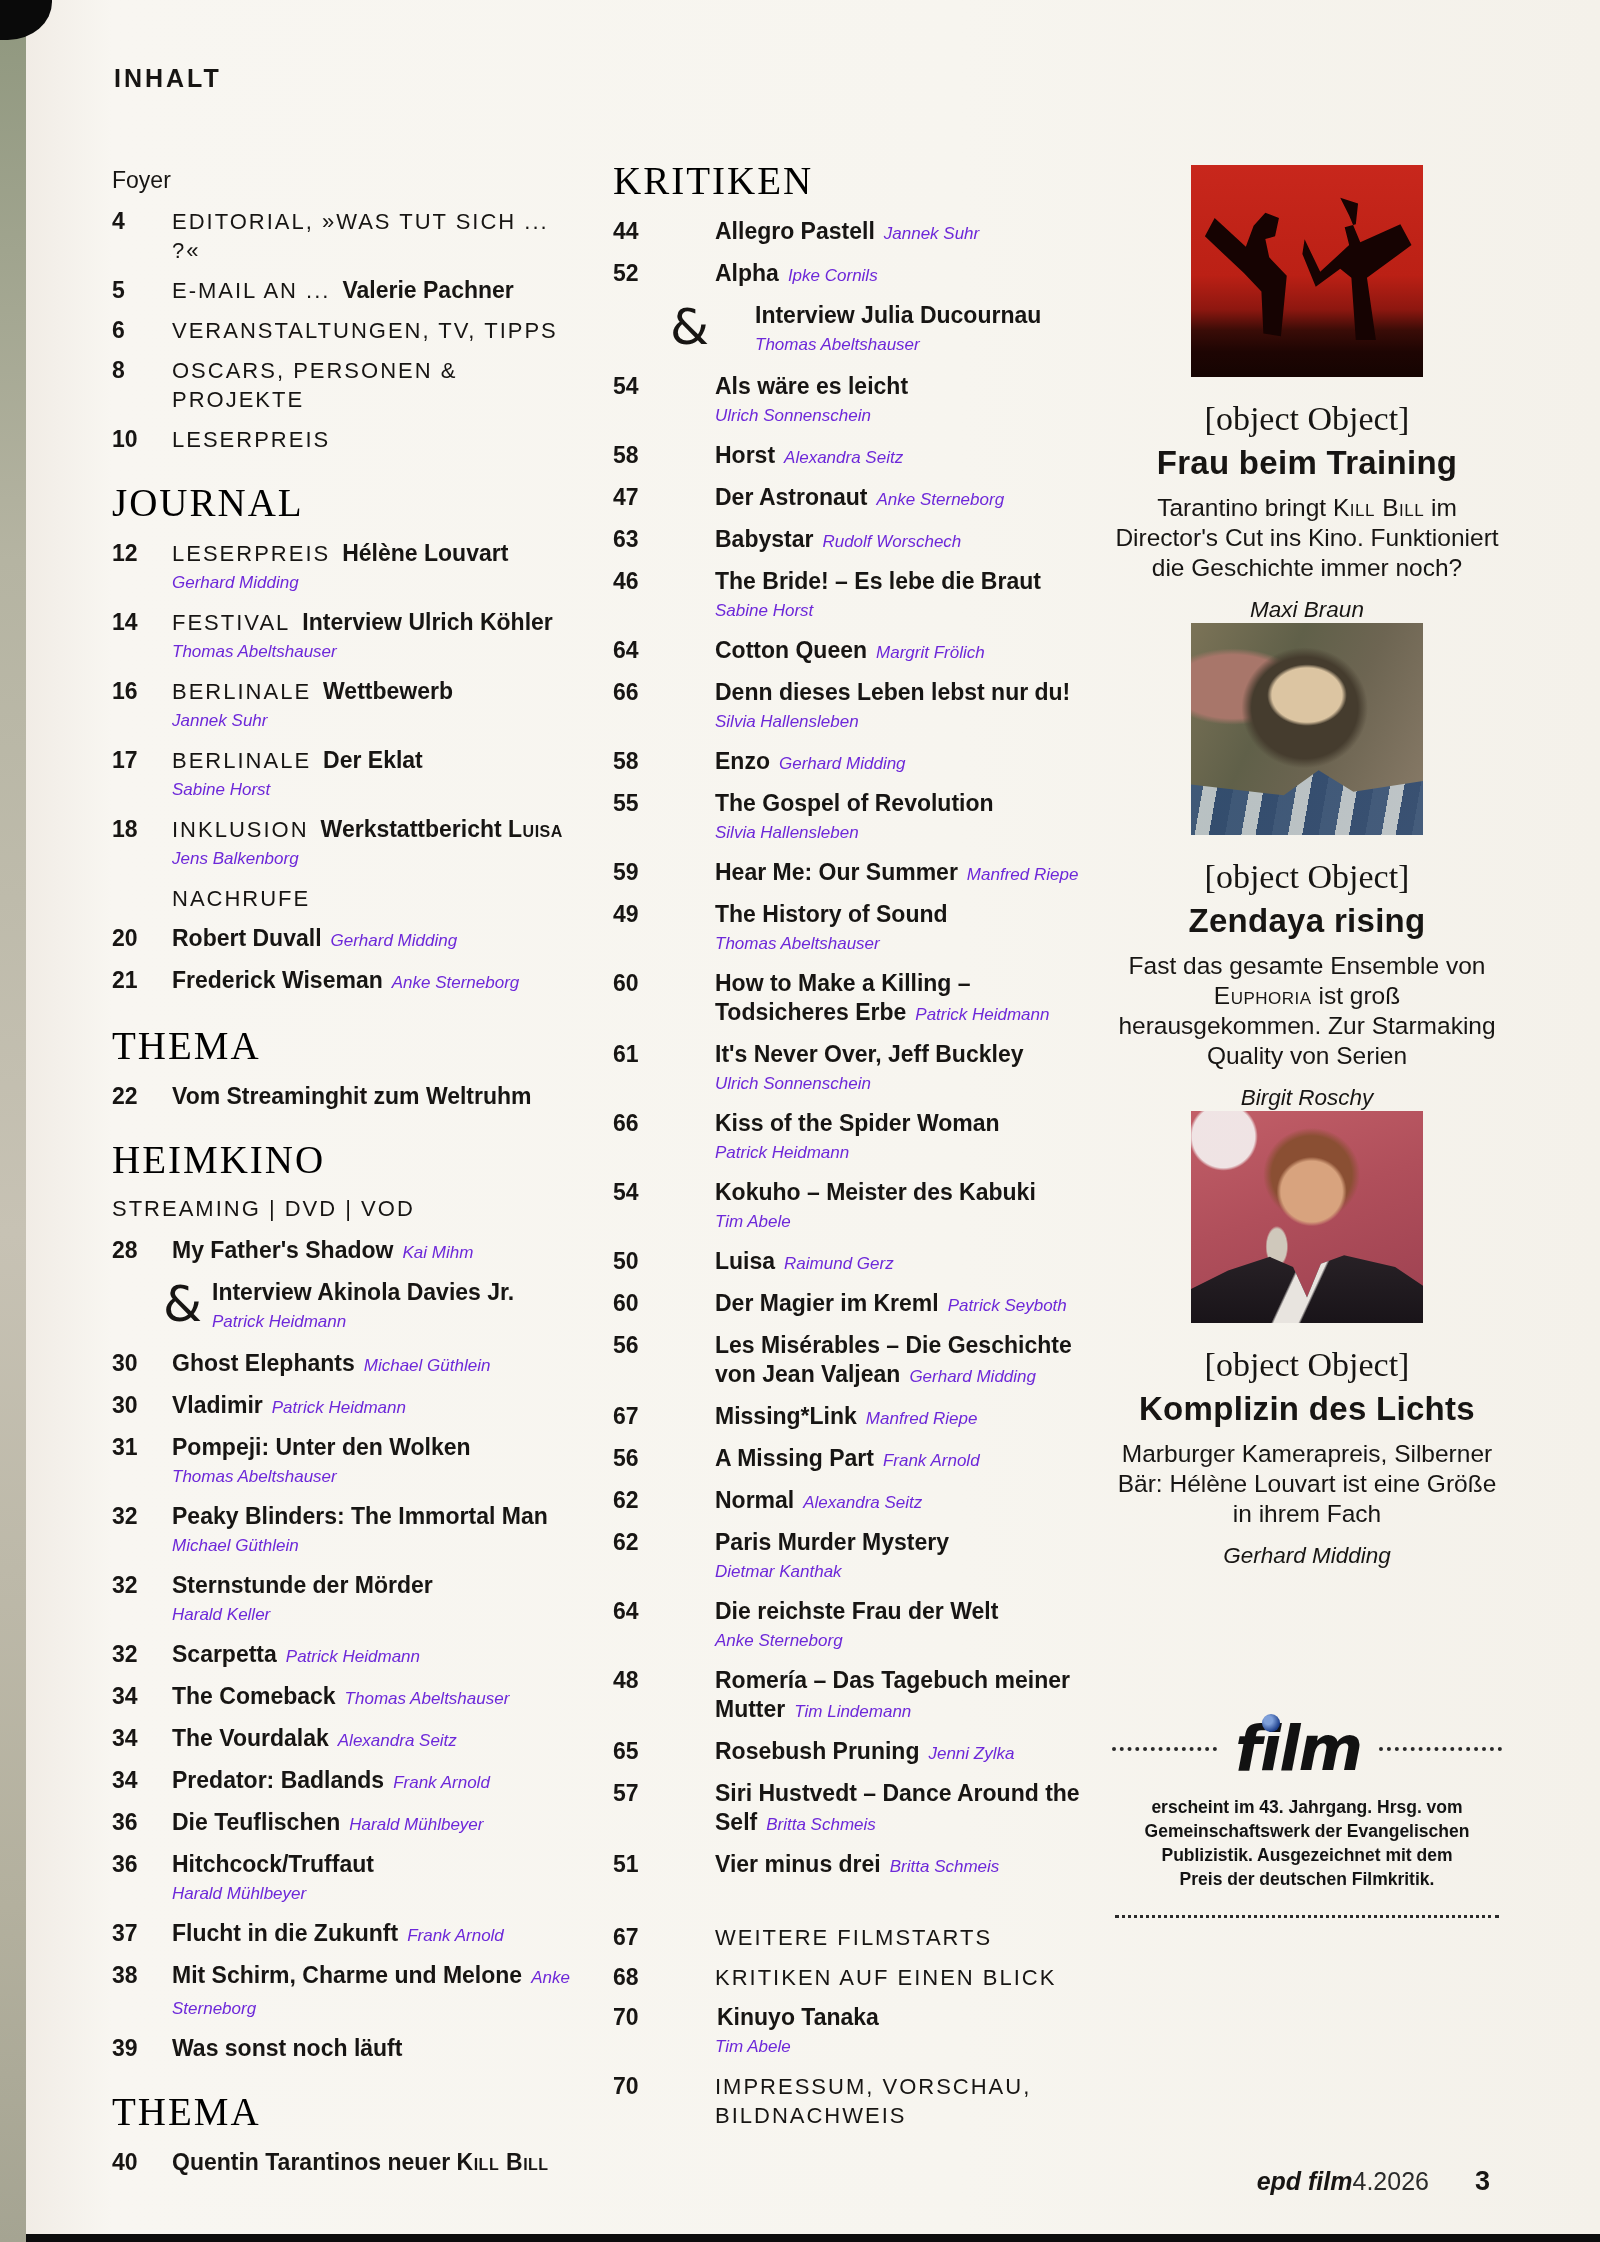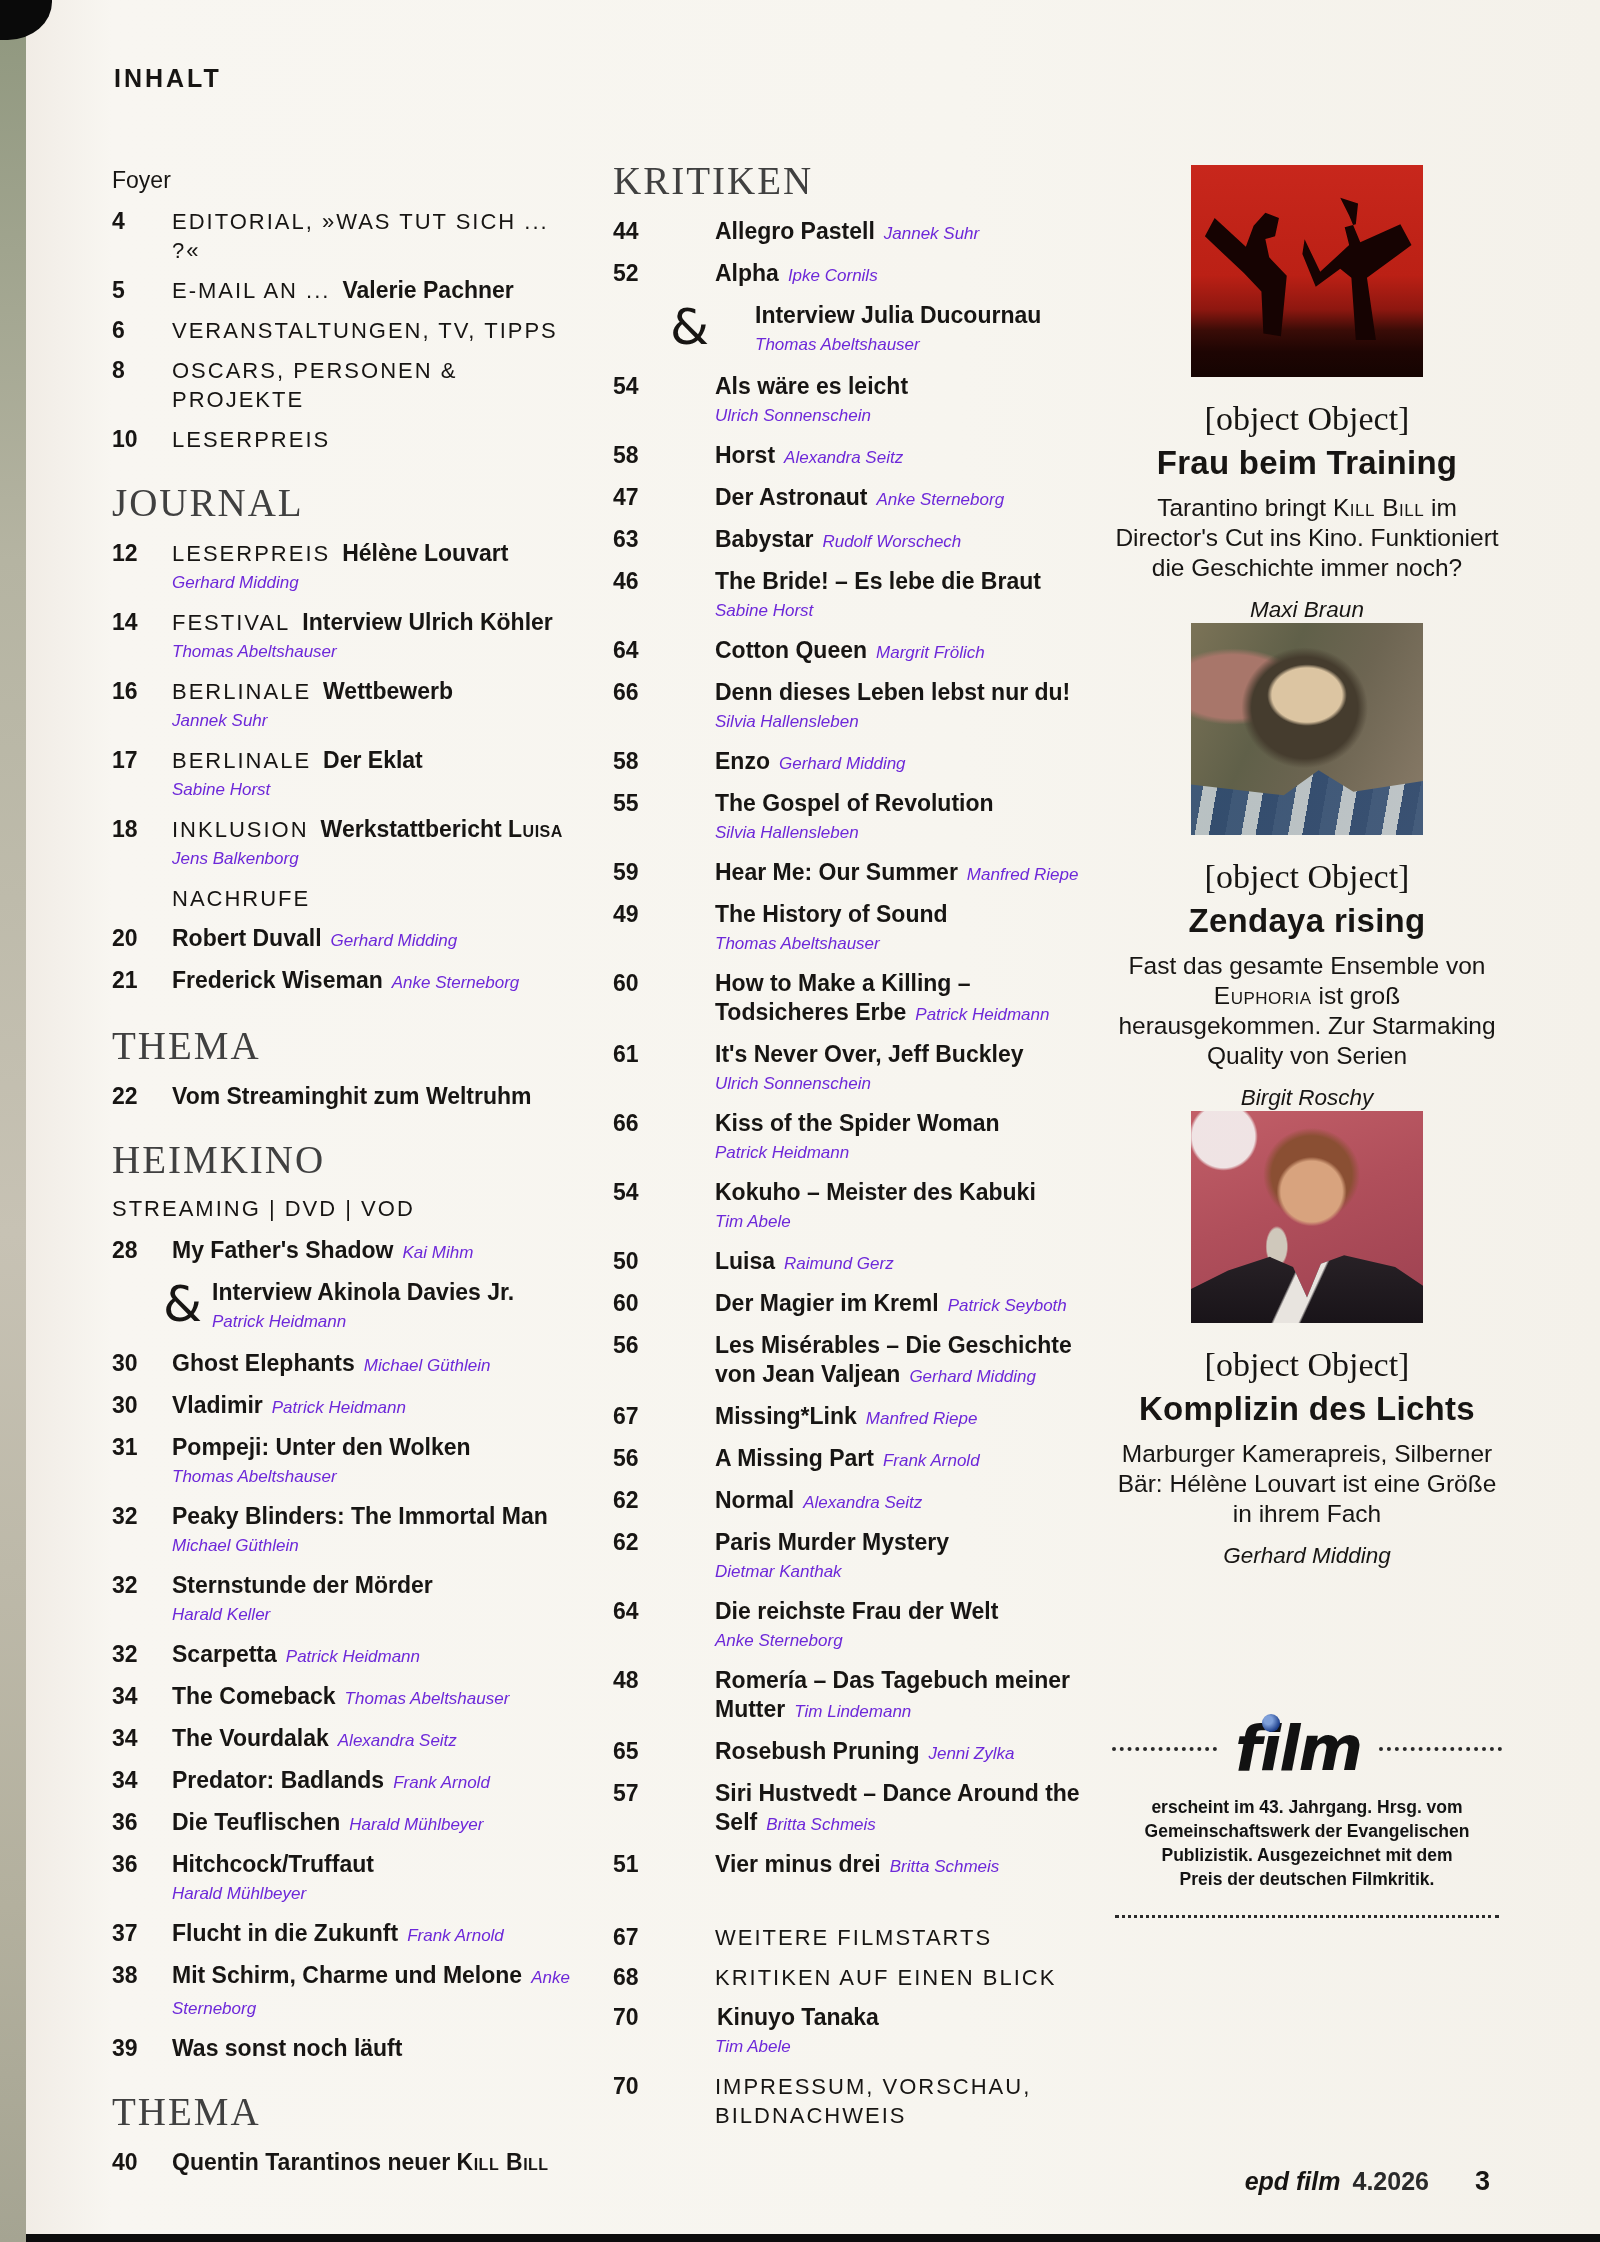--- a/index.html
+++ b/index.html
@@ -16,21 +16,21 @@
   .scan-bottom{position:absolute;left:26px;right:0;bottom:0;height:8px;background:#0d0d0d;}
 
   .inhalt{position:absolute;left:114px;top:64px;font-size:25px;font-weight:bold;letter-spacing:3px;}
 
   .col{position:absolute;top:165px;}
   .col-left{left:112px;width:468px;}
   .col-mid{left:613px;top:158px;width:480px;}
   .col-right{left:1112px;width:390px;text-align:center;}
 
   .serifh{font-family:"Liberation Serif","DejaVu Serif",serif;font-weight:400;font-size:39px;
-    letter-spacing:2px;margin:26px 0 14px;color:#404040;}
+    letter-spacing:2px;margin:26px 0 14px;color:#000000;}
   .col-mid .serifh:first-child{margin-top:0;}
   .foyer-label{font-size:23px;margin:2px 0 13px;}
   .sublabel{font-size:22px;letter-spacing:2px;margin:0 0 14px;}
 
   .row{display:grid;grid-template-columns:60px 1fr;margin-bottom:11px;line-height:29px;}
   .col-mid .row{grid-template-columns:66px 1fr;gap:36px;}
   .row.amprow{grid-template-columns:100px 1fr;margin-top:3px;margin-bottom:13px;}
   .col-mid .row.amprow{grid-template-columns:106px 1fr;}
   .num{grid-column:1;font-weight:bold;font-size:23px;}
   .txt{grid-column:2;font-size:23px;}
@@ -87,21 +87,21 @@
   .logo{position:relative;font-family:"DejaVu Sans",sans-serif;font-style:italic;font-weight:bold;
     font-size:62px;line-height:60px;letter-spacing:-2px;color:#121212;}
   .logo-dot{position:absolute;left:27px;top:-5px;width:18px;height:18px;border-radius:50%;
     background:radial-gradient(circle at 35% 35%,#7fa0da 0 25%,#1d3f8c 70%,#122a66 100%);}
   .brand-text{font-size:17.5px;font-weight:bold;line-height:24px;width:330px;margin:16px auto 0;color:#131313;}
   .brand-rule{border-top:3px dotted #2a2a2a;width:384px;margin:24px auto 0;}
 
   .footer{position:absolute;left:1100px;top:2166px;width:390px;display:flex;justify-content:flex-end;
     align-items:baseline;gap:46px;font-size:25px;}
   .footer-brand{font-style:italic;font-weight:bold;margin-left:36px;}
-  .footer-issue{margin-left:12px;font-weight:700;color:#2a2a2a;}
+  .footer-issue{font-weight:400;color:#2a2a2a;}
   .footer-page{font-weight:bold;font-size:27px;}
 </style>
 </head>
 <body>
 
 <div class="scan-left"></div>
 <div class="scan-corner"></div>
 
 <div class="inhalt">INHALT</div>
 

